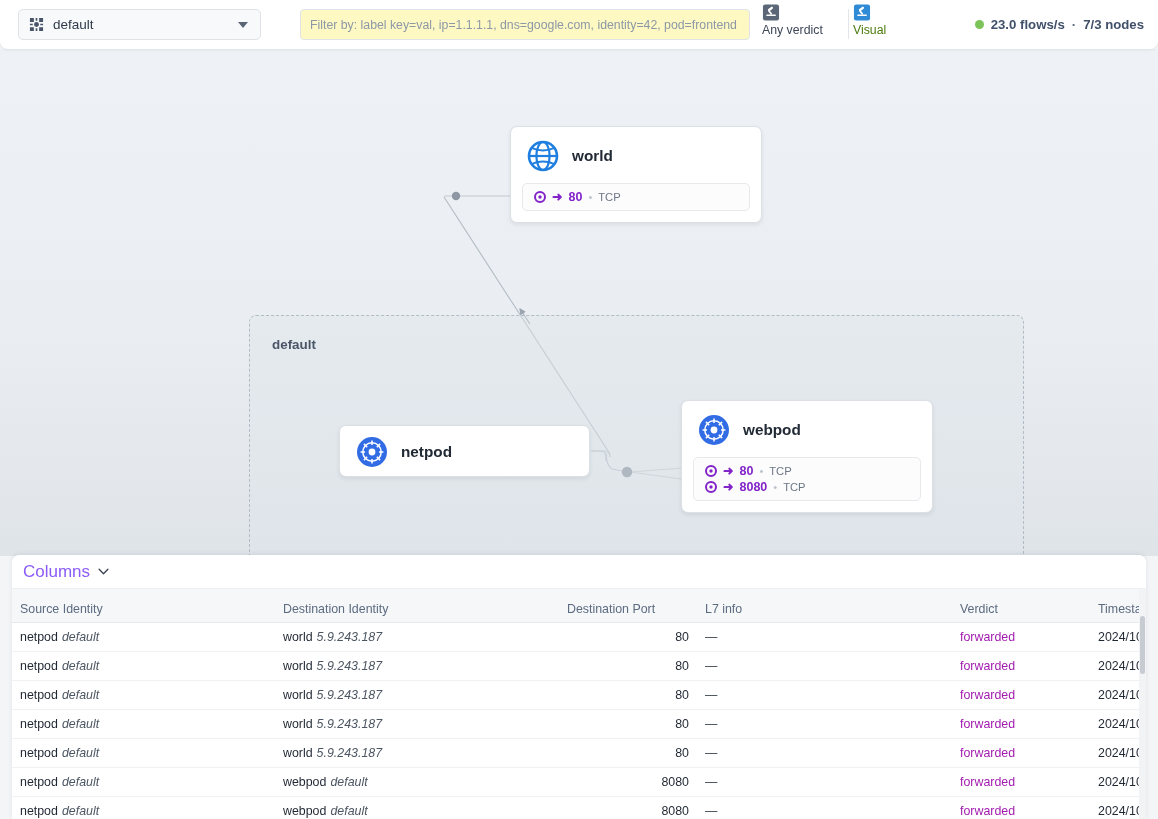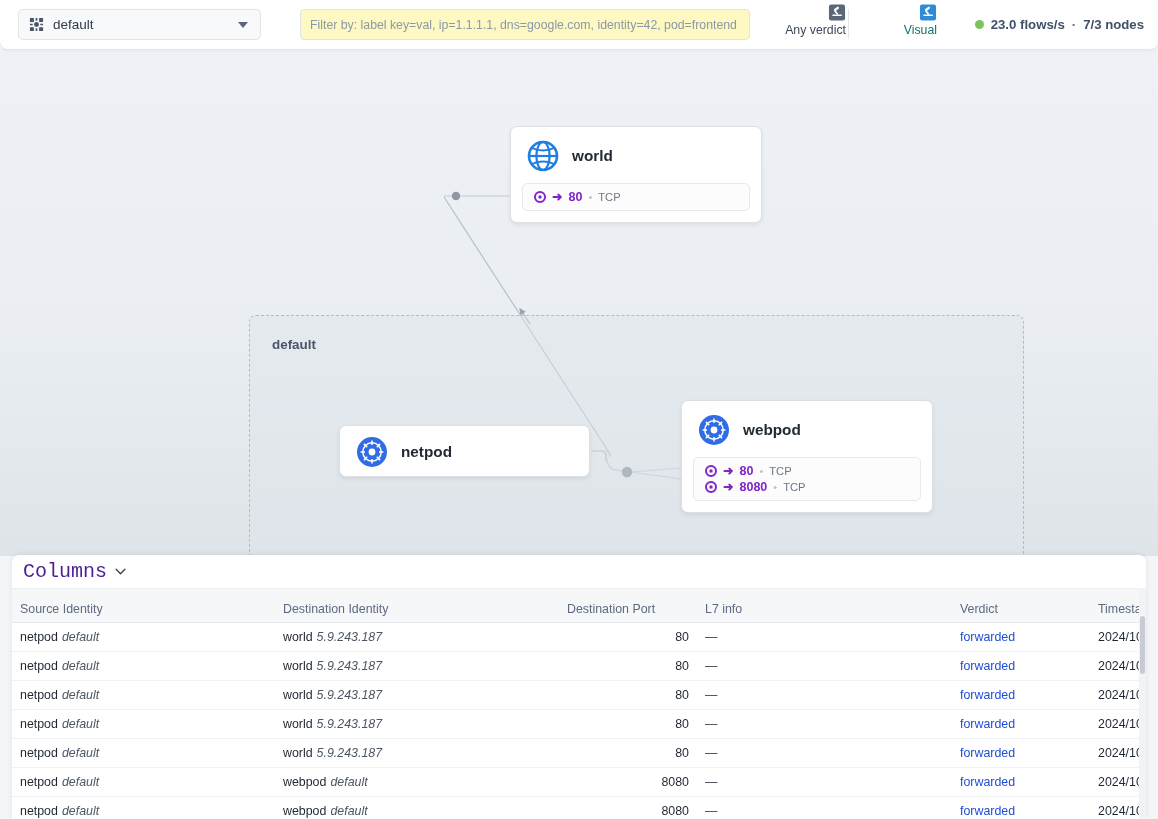--- a/index.html
+++ b/index.html
@@ -75,34 +75,34 @@
   }
   .filter-input::placeholder { color: #8c98a6; }
 
   .tool-btn {
     position: absolute;
     top: 4px;
     width: 84px;
     height: 41px;
     display: flex;
     flex-direction: column;
-    align-items: flex-end;
+    align-items: flex-start;
     justify-content: flex-start;
     cursor: pointer;
     gap: 2px;
   }
   .tool-btn .ico { width: 18px; height: 17px; display:block; }
   .tool-btn .cap {
     font-size: 12.3px;
     color: #3d4757;
     line-height: 14px;
   }
   #btn-verdict { left: 762px; }
   #btn-visual  { left: 853px; }
-  #btn-visual .cap { color: #0f766e; }
+  #btn-visual .cap { color: #4d7c0f; }
 
   .tool-sep {
     position: absolute;
     left: 848px; top: 9px;
     width: 1px; height: 30px;
     background: #e2e6eb;
   }
 
   .status {
     position: absolute;
@@ -241,23 +241,22 @@
   .columns-bar {
     height: 33px;
     display: flex;
     align-items: center;
     padding-left: 11px;
     gap: 8px;
     cursor: pointer;
     background: #ffffff;
   }
   .columns-label {
-    font-size: 20px;
-    color: #4c1d95;
-    font-family: Liberation Mono, monospace;
+    font-size: 17px;
+    color: #8b5cf6;
   }
   .chev {
     width: 11px; height: 7px; display:block;
   }
 
   table.flows {
     width: 100%;
     border-collapse: collapse;
     table-layout: fixed;
     font-size: 12.4px;
@@ -289,21 +288,21 @@
   .col-verd { width: 122px; }
   .col-time { width: 136px; }
   th.col-port { text-align: right; }
 
   td.col-port { text-align: right; font-weight: normal; }
   .ns-italic {
     font-style: italic;
     color: #4c5662;
     margin-left: 4px;
   }
-  .verdict-fwd { color: #1d4ed8; }
+  .verdict-fwd { color: #a21caf; }
   .dash { color: #3a424e; }
 
   .vscroll {
     position: absolute;
     right: 0; top: 33px;
     width: 7px;
     height: 231px;
     background: #f2f3f5;
     z-index: 25;
   }

